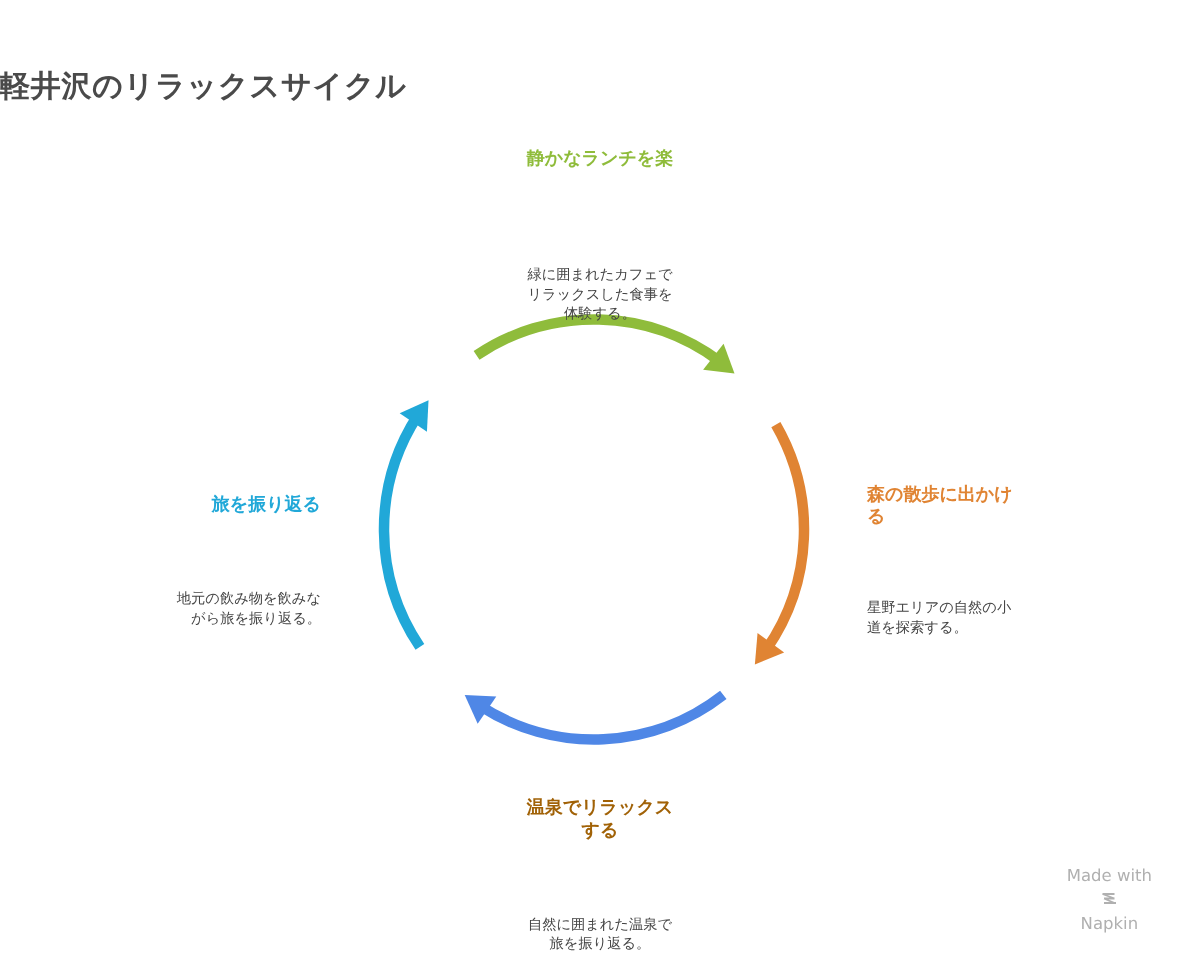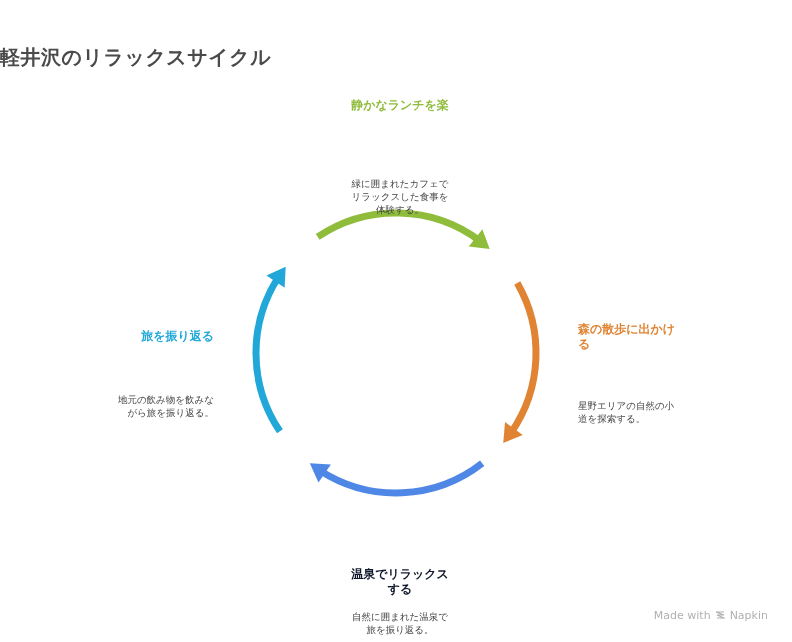--- a/index.html
+++ b/index.html
@@ -7,21 +7,21 @@
          font-family:"DejaVu Sans","Liberation Sans",sans-serif; }
   .title { position:absolute; left:0; width:792px; top:44px; text-align:left;
            font-size:20px; font-weight:bold; color:#4a4a4a; letter-spacing:0.5px; }
   .step-title { position:absolute; font-size:12px; font-weight:bold; line-height:15px; }
   .step-desc { position:absolute; font-size:9.5px; color:#444; line-height:13px;margin-top:40px; }
   .center { text-align:center; }
   .left-al { text-align:left; }
   .right-al { text-align:right; }
   svg.cycle { position:absolute; left:0; top:0; }
   .footer { position:absolute; right:24px; bottom:20px; font-size:11px; color:#b0b0b0;
-            display:flex; align-items:center; gap:4px; }
+            display:flex; align-items:center; gap:4px;flex-direction:column; }
   .footer svg { display:block; }
 </style>
 </head>
 <body>
 
 <div class="title">軽井沢のリラックスサイクル</div>
 
 <svg class="cycle" width="792" height="642">
   <g id="arcs">
       <path d="M 317.71299351409544 236.93473984229416 A 140 140 0 0 1 479.94815483420246 240.96113486859673" stroke="#8fbc3b" stroke-width="7" fill="none"></path>
@@ -46,21 +46,21 @@
 
 <div class="step-title left-al" style="left: 578px; width: 120px; top: 322px; color: rgb(224, 132, 51);">
   <div>森の散歩に出かけ</div>
   <div>る</div>
 </div>
 <div class="step-desc left-al" style="left:578px; width:120px; top:359px;">
   <div>星野エリアの自然の小</div>
   <div>道を探索する。</div>
 </div>
 
-<div class="step-title center" style="left: 320px; width: 160px; top: 531px; color: #0f172a; margin-top: 36px;">
+<div class="step-title center" style="left: 320px; width: 160px; top: 531px; color: #a16207;">
   <div>温泉でリラックス</div>
   <div>する</div>
 </div>
 <div class="step-desc center" style="left:320px; width:160px; top:570px;">
   <div>自然に囲まれた温泉で</div>
   <div>旅を振り返る。</div>
 </div>
 
 <div class="step-title right-al" style="left: 90px; width: 124px; top: 329px; color: rgb(33, 168, 216);">
   <div>旅を振り返る</div>

